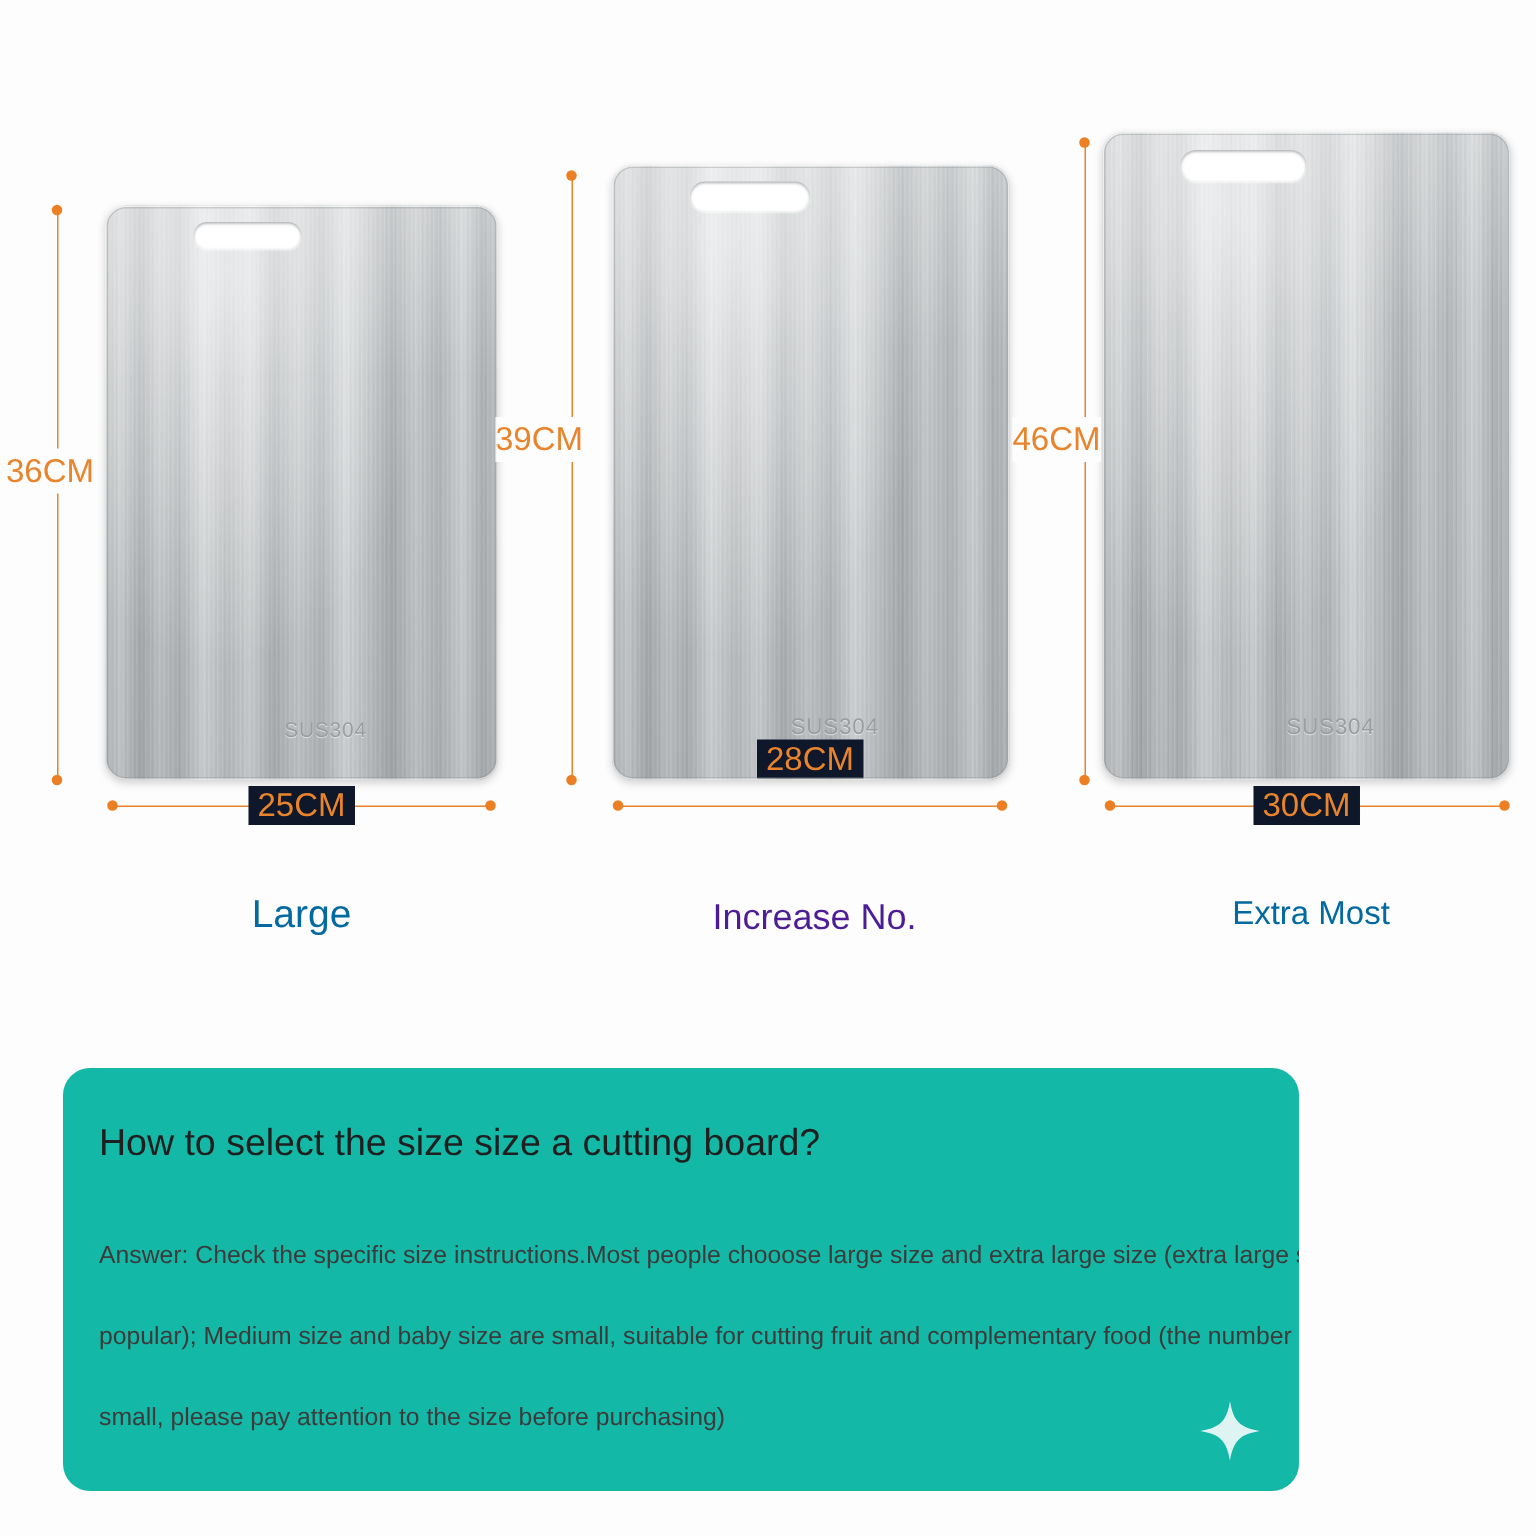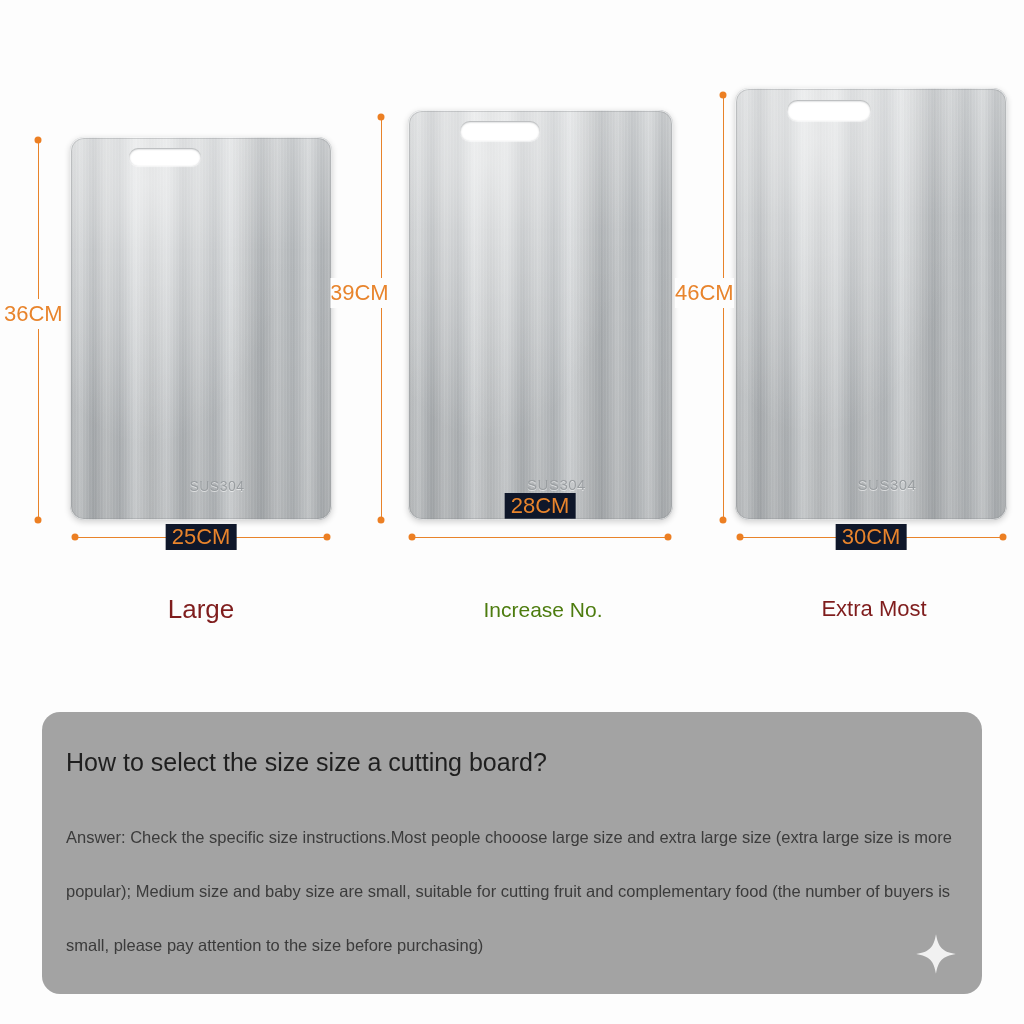--- a/index.html
+++ b/index.html
@@ -151,33 +151,33 @@
   }
   .dim-text.horiz {
     transform: translate(-50%, -50%);
     background: #0f172a;
     padding: 0 6px;
   }
 
   .size-name {
     position: absolute;
     text-align: center;
-    color: #7f1d1d;
+    color: #0369a1;
     white-space: nowrap;
     transform: translateX(-50%);
   }
 
   
   .faq {
     position: absolute;
     left: 42px;
     top: 712px;
-    width: 940px;
+    width: 824px;
     height: 282px;
-    background: #a3a3a3;
+    background: #14b8a6;
     border-radius: 18px;
     overflow: hidden;
   }
   .faq-title {
     position: absolute;
     left: 24px;
     top: 36px;
     font-size: 25px;
     color: #1f1f1f;
   }
@@ -236,21 +236,21 @@
       <div class="dim-line-v" style="left:381px; top:117px; height:403px;"></div>
       <div class="dim-dot" style="left:381px; top:117px;"></div>
       <div class="dim-dot" style="left:381px; top:520px;"></div>
       <div class="dim-text vert" style="left:330px; top:293px;">39CM</div>
 
       <div class="dim-line-h" style="left:412px; top:537px; width:256px;"></div>
       <div class="dim-dot" style="left:412px; top:537px;"></div>
       <div class="dim-dot" style="left:668px; top:537px;"></div>
       <div class="dim-text horiz" style="left:540px; top:506px;">28CM</div>
 
-      <div class="size-name" style="left:543px; top:598px; font-size:21px; color:#4d7c0f;">Increase No.</div>
+      <div class="size-name" style="left:543px; top:598px; font-size:24px; color:#4c1d95;">Increase No.</div>
     </div>
 
     <div class="product">
       <div class="board" style="left:735px; top:88px; width:272px; height:432px;">
         <div class="board-edge"></div>
       </div>
       <div class="hang-hole" style="left:871px; top:100px; width:84px; height:21px; margin-left:-42px;"></div>
       <div class="board-label" style="top:476px; left:735px; width:272px; font-size:15px;">SUS304</div>
 
       <div class="dim-line-v" style="left:723px; top:95px; height:425px;"></div>

